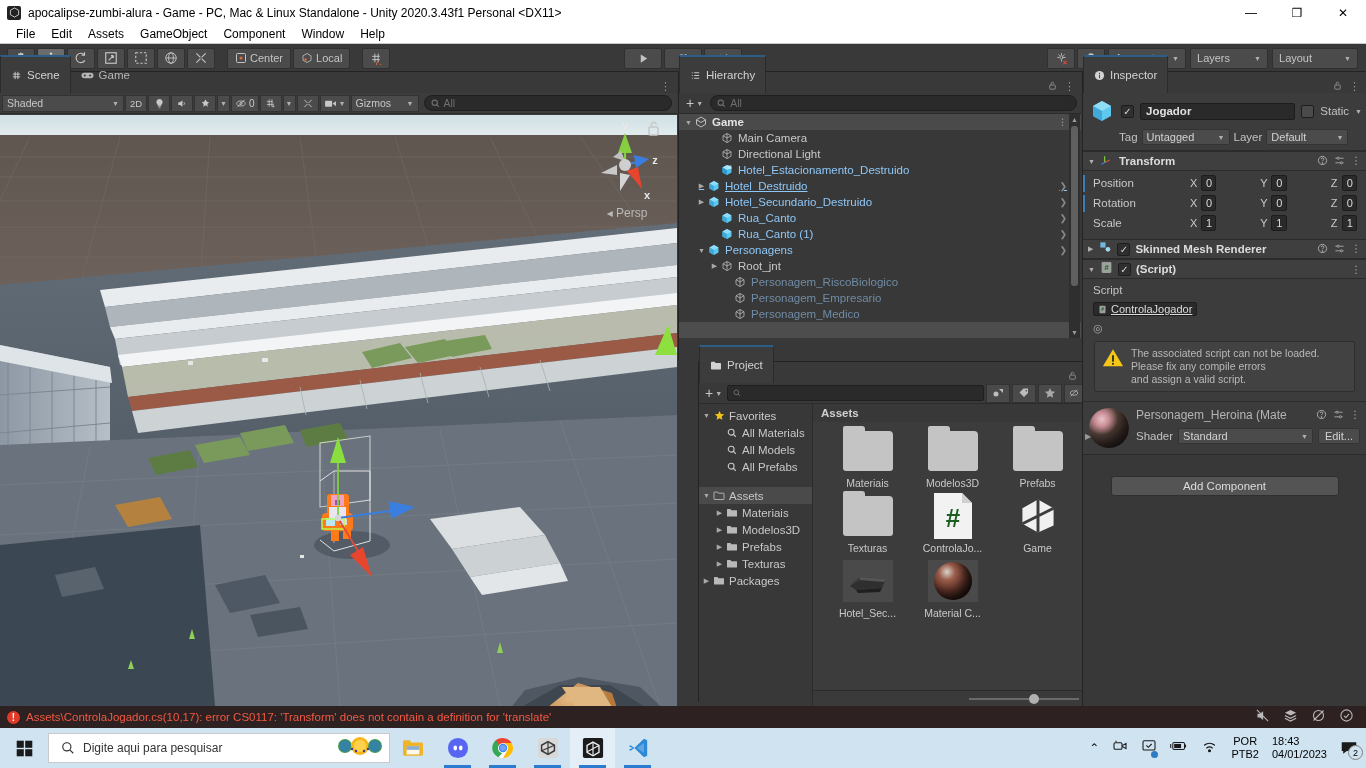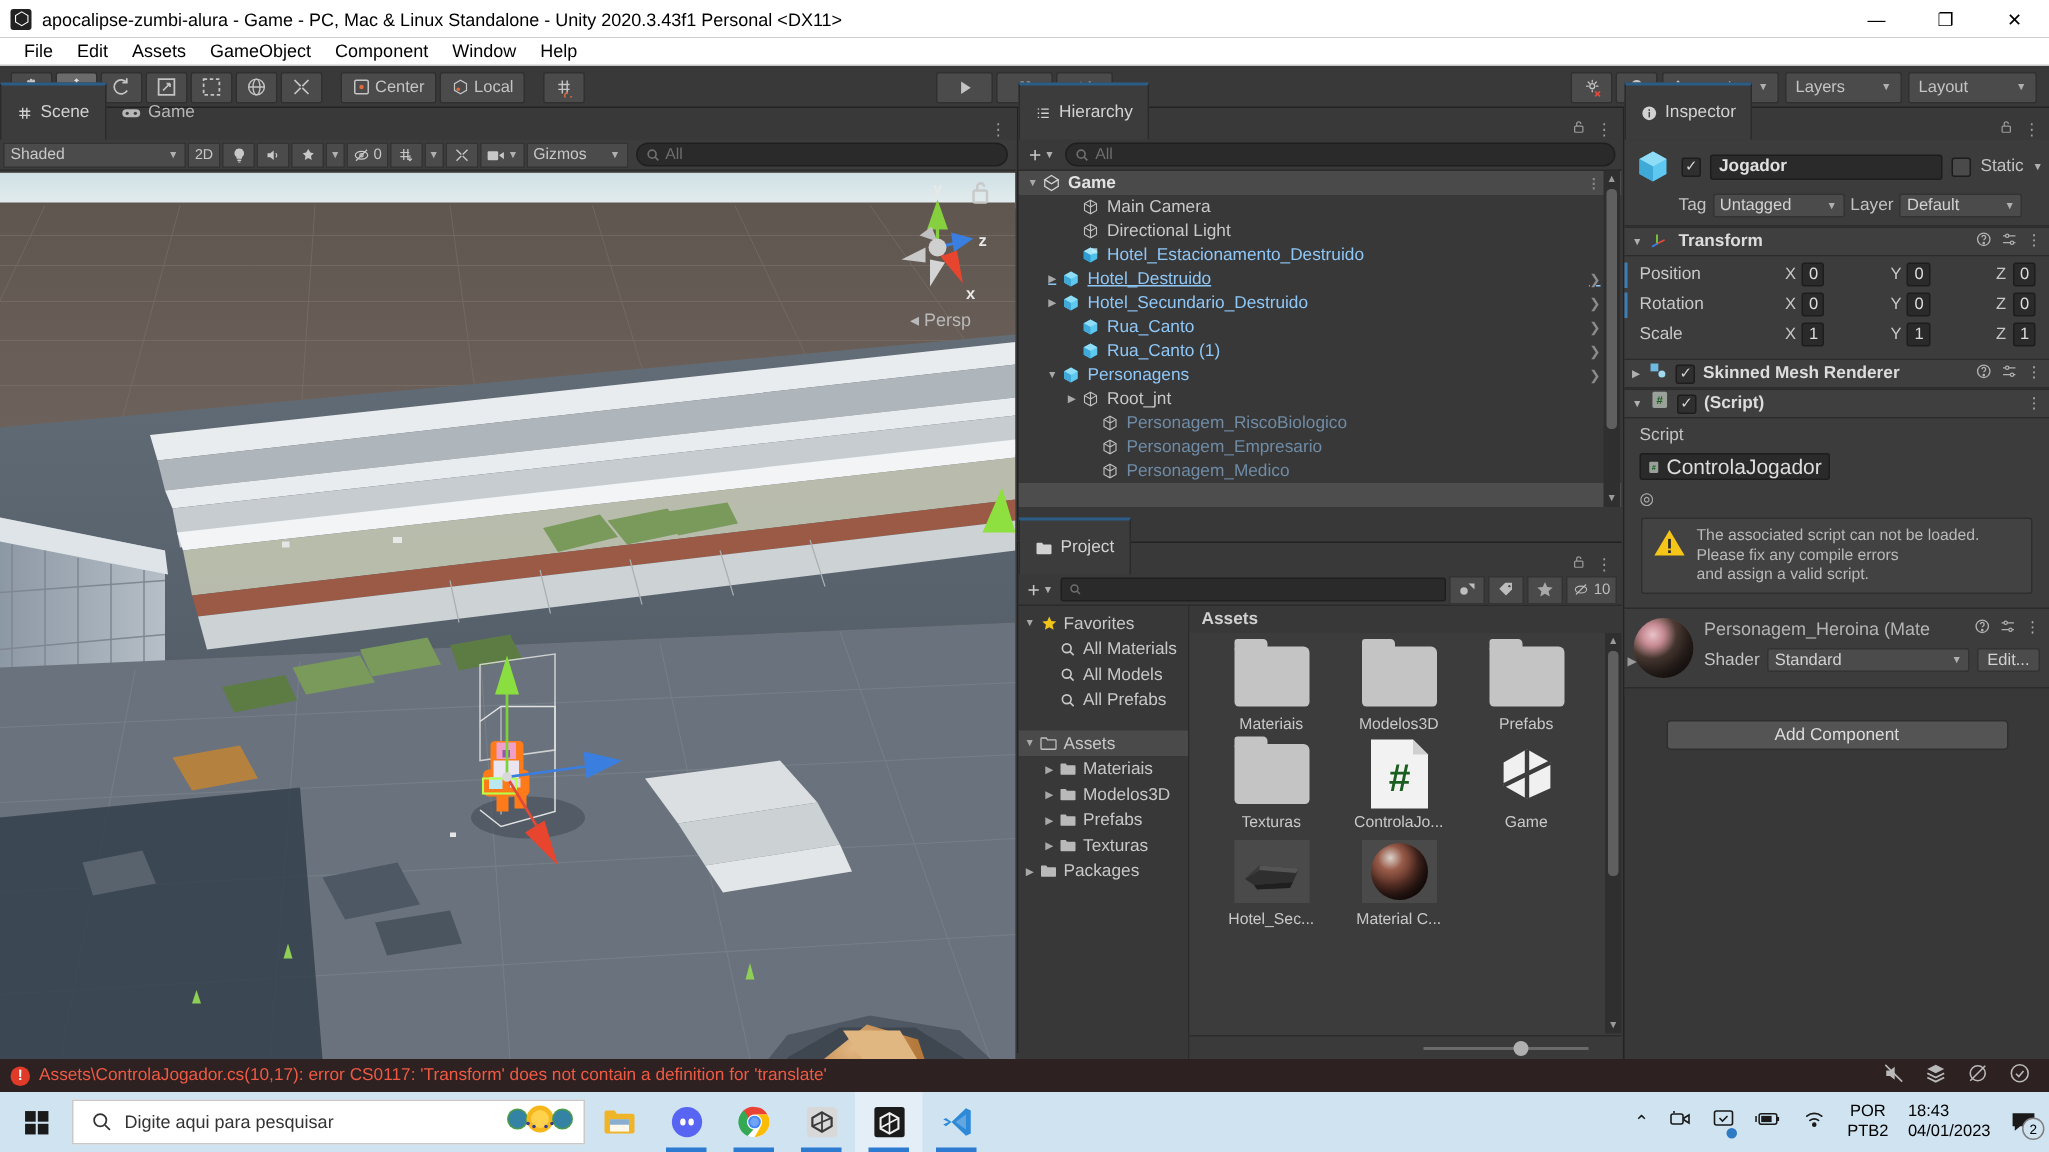--- a/index.html
+++ b/index.html
@@ -113,21 +113,21 @@
     overflow: hidden; background: #5b5550;
   }
   #scene-canvas svg { display: block; }
 
   
   #hierarchy {
     position: absolute; top: 72px; left: 678px; width: 403px; height: 288px;
     background: #383838; border-left: 1px solid #232323;
   }
   #project {
-    position: absolute; top: 361px; left: 678px; width: 403px; height: 341px;
+    position: absolute; top: 361px; left: 698px; width: 403px; height: 341px;
     background: #383838; border-left: 1px solid #232323; border-top: 1px solid #232323;
   }
   #inspector {
     position: absolute; top: 72px; left: 1082px; width: 284px; height: 634px;
     background: #383838; border-left: 1px solid #232323;
   }
 
   
   .h-toolbar {
     height: 21px; background: #393939; display: flex; align-items: center;
@@ -1346,21 +1346,21 @@
     </span>
   </div>
   <div class="comp-body">
     <div style="display:flex;align-items:flex-start;gap:6px;padding:2px 0 2px 5px;flex-direction:column;">
       <span class="lbl" style="flex:none;">Script</span>
       <div style="flex:1;display:flex;align-items:center;gap:4px;height:16px;background:#2a2a2a;border:1px solid #1d1d1d;border-radius:2px;padding:0 4px;">
         <svg width="9" height="9" viewBox="0 0 24 24">
             <rect x="4" y="2" width="16" height="20" rx="2" fill="#9aa09a"></rect>
             <text x="12" y="17" font-size="13" font-weight="bold" fill="#1b5e20" text-anchor="middle" font-family="Liberation Sans, sans-serif">#</text>
           </svg>
-        <span style="font-size:14px;color:#dcdcdc;">ControlaJogador</span>
+        <span style="font-size:11px;color:#dcdcdc;text-decoration:underline;">ControlaJogador</span>
       </div>
       <span style="color:#b0b0b0;font-size:11px;">◎</span>
     </div>
     <div class="warn-box">
       <svg width="24" height="22" viewBox="0 0 24 24">
         <path d="M12 2.5L23 21H1z" fill="#f5c518"></path>
         <rect x="11" y="9" width="2" height="7" fill="#2b2b2b"></rect>
         <rect x="11" y="17.3" width="2" height="2" fill="#2b2b2b"></rect>
       </svg>
       <div class="warn-text" style="white-space:pre-line;">The associated script can not be loaded.

